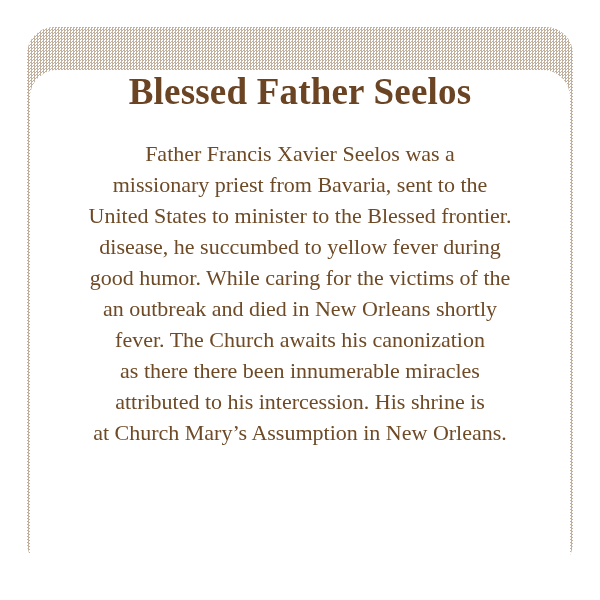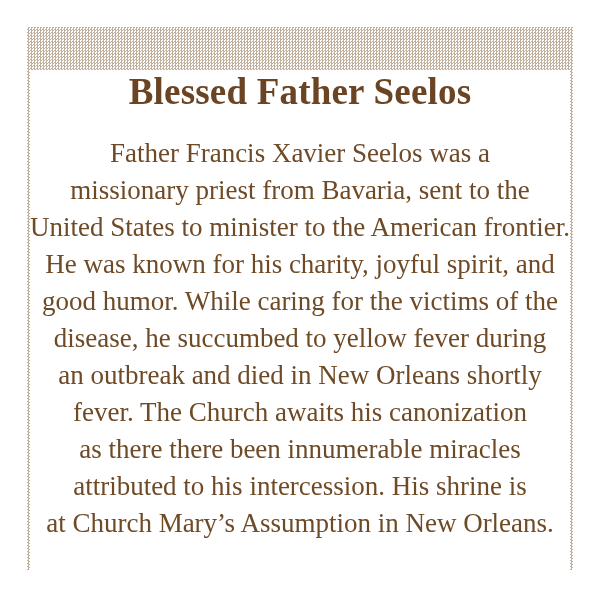--- a/index.html
+++ b/index.html
@@ -1,21 +1,21 @@
 <!DOCTYPE html>
 <html style="--title: #6b4423; --body: #6e4a26; --border: #c2b09f; --background: #ffffff;"><head>
 <meta charset="utf-8">
 <style>
   :root {
     --title: #6b4423;
     --body: #6e4a26;
     --border: #c2b09f;
     --background: #ffffff;
   }
-  * { margin: 0; padding: 0; box-sizing: border-box; }
+  * { margin: 0; padding: 0; box-sizing: border-box; border-radius: 27px; }
   html, body {
     width: 600px; height: 600px;
     background: var(--background);
     font-family: "Liberation Serif", "DejaVu Serif", serif;
     overflow: hidden;
   }
   .page {
     position: relative;
     width: 600px; height: 600px;
     background: var(--background);
@@ -39,40 +39,38 @@
     line-height: 1.2;
     font-weight: bold;
     color: var(--title);
     letter-spacing: 0.2px;
   }
   .card-body {
     margin-top: 24px;
     color: var(--body);
   }
   .body-line {
-    font-size: 27px;
+    font-size: 22px;
     line-height: 31px;
     white-space: nowrap;
-    margin-top: 6px;
   }
 </style>
 </head>
 <body>
 
 <div class="page">
   <div class="card">
     <div class="card-inner">
       <h1 class="card-title">Blessed Father Seelos</h1>
       <div class="card-body">
         <div class="body-line">Father Francis Xavier Seelos was a</div>
         <div class="body-line">missionary priest from Bavaria, sent to the</div>
-        <div class="body-line">United States to minister to the American frontier.</div>
-        <div class="body-line">He was known for his charity, joyful spirit, and</div>
+        <div class="body-line">United States to minister to the Blessed frontier.</div>
+        <div class="body-line">disease, he succumbed to yellow fever during</div>
         <div class="body-line">good humor. While caring for the victims of the</div>
-        <div class="body-line">disease, he succumbed to yellow fever during</div>
         <div class="body-line">an outbreak and died in New Orleans shortly</div>
         <div class="body-line">fever. The Church awaits his canonization</div>
         <div class="body-line">as there there been innumerable miracles</div>
         <div class="body-line">attributed to his intercession. His shrine is</div>
         <div class="body-line">at Church Mary’s Assumption in New Orleans.</div>
       </div>
     </div>
   </div>
 </div>
 

